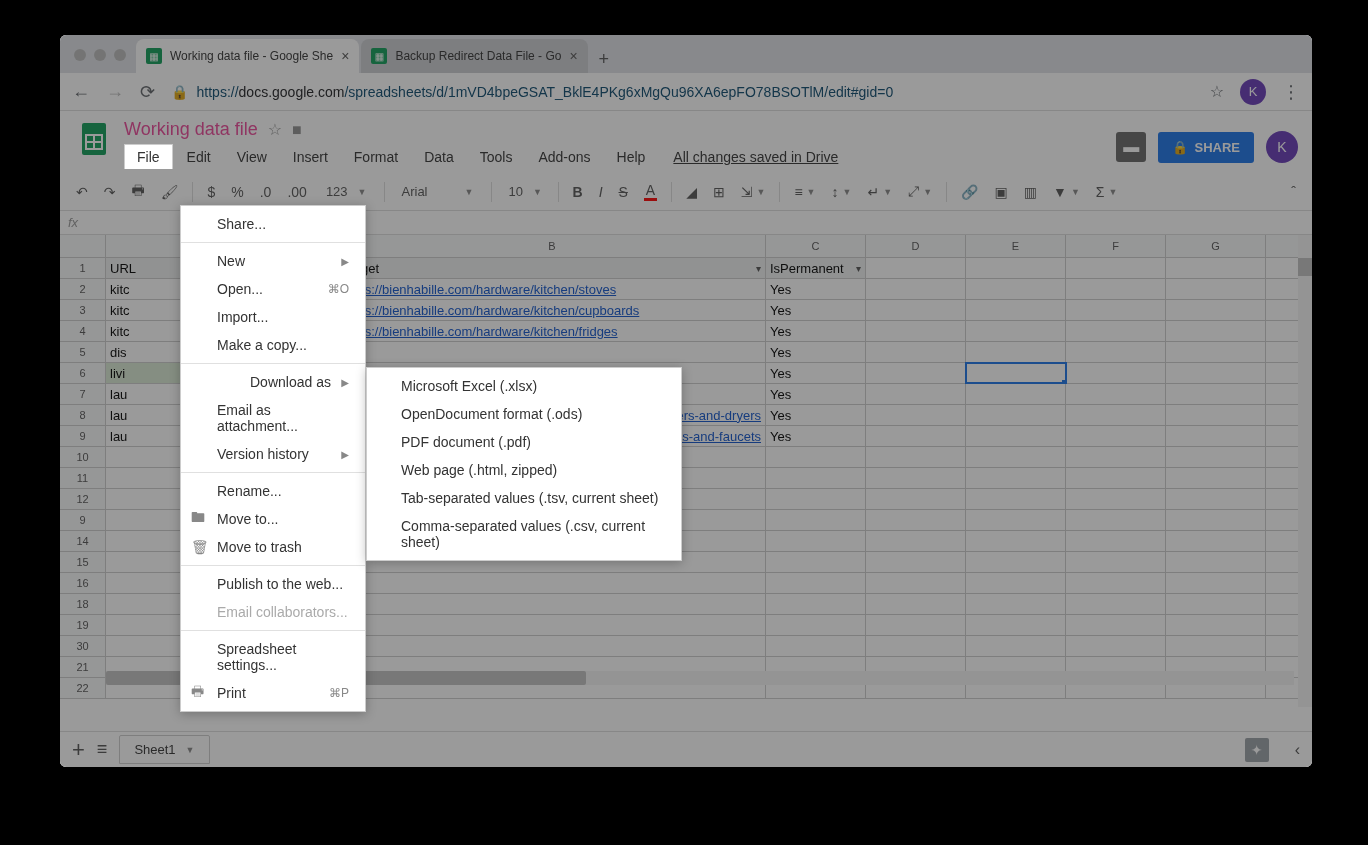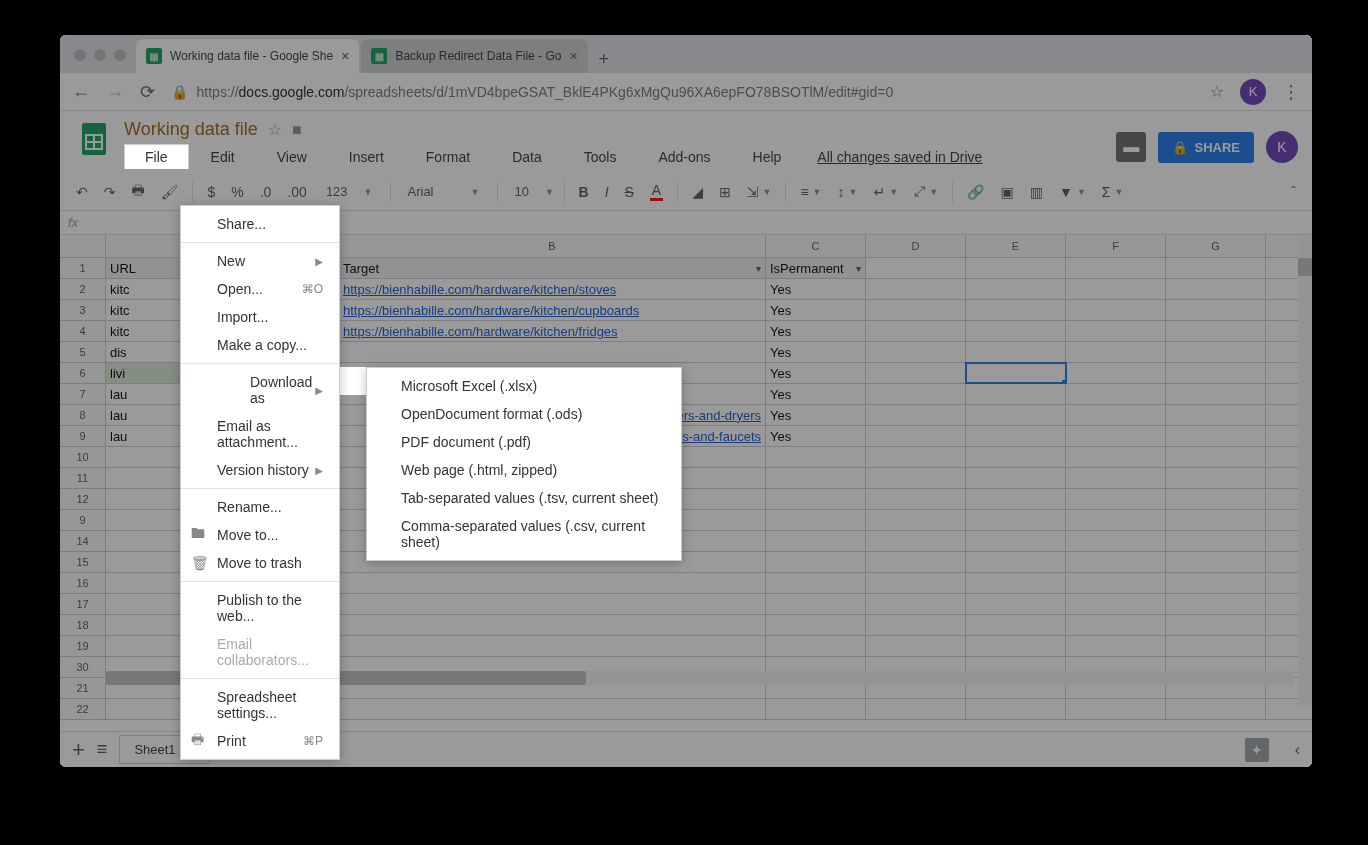--- a/index.html
+++ b/index.html
@@ -12,43 +12,43 @@
 .tab.inactive { background: #caccd0; }
 .tab-icon { width: 16px; height: 16px; background: #0f9d58; margin-right: 8px; display: flex; align-items: center; justify-content: center; color: #fff; font-size: 10px; border-radius: 2px; }
 .tab-title { flex: 1; overflow: hidden; text-overflow: ellipsis; white-space: nowrap; }
 .tab-close { margin-left: 8px; color: #555; font-size: 14px; cursor: pointer; }
 .newtab { width: 28px; height: 28px; display: flex; align-items: center; justify-content: center; color: #555; font-size: 18px; cursor: pointer; }
 .addrbar { height: 38px; background: #fff; display: flex; align-items: center; padding: 0 12px; border-bottom: 1px solid #ddd; gap: 16px; }
 .navbtn { color: #5f6368; font-size: 18px; cursor: pointer; }
 .navbtn.disabled { color: #bbb; }
 .addr { flex: 1; display: flex; align-items: center; font-size: 14px; color: #202124; }
 .lock { color: #1a7e35; margin-right: 8px; }
-.addr .gray { color: #737373; }
+.addr .gray { color: #0c4a6e; }
 .star { color: #5f6368; font-size: 16px; }
 .avatar-chrome { width: 26px; height: 26px; border-radius: 50%; background: #673ab7; color: #fff; display: flex; align-items: center; justify-content: center; font-size: 13px; }
 .kebab { color: #5f6368; font-size: 18px; }
 .sheets-header { padding: 8px 14px 0 14px; display: flex; align-items: flex-start; }
 .sheets-logo { width: 40px; height: 40px; margin-right: 10px; display: flex; align-items: center; justify-content: center; }
 .sheets-logo svg { width: 36px; height: 36px; }
 .sheets-title-area { flex: 1; }
 .sheets-title-row { display: flex; align-items: center; gap: 10px; }
-.sheets-title { font-size: 18px; color: #a16207; }
+.sheets-title { font-size: 18px; color: #ec4899; }
 .star-icon, .folder-icon { color: #919191; font-size: 16px; }
 .menubar { display: flex; gap: 2px; margin-top: 4px; font-size: 14px; color: #333; align-items: center; }
-.menuitem { padding: 4px 20px; cursor: pointer; }
+.menuitem { padding: 4px 12px; cursor: pointer; }
 .menuitem.active { background: #fff; border: 1px solid #ccc; border-bottom: none; position: relative; z-index: 101; }
 .saved { margin-left: 14px; color: #333; text-decoration: underline; font-size: 14px; }
 .header-right { display: flex; align-items: center; gap: 12px; margin-top: 12px; }
 .comment-btn { width: 30px; height: 30px; background: #666; border-radius: 3px; display: flex; align-items: center; justify-content: center; color: #fff; }
 .share-btn { background: #1a73e8; color: #fff; padding: 8px 14px; border-radius: 3px; font-size: 13px; font-weight: bold; display: flex; align-items: center; gap: 6px; cursor: pointer; }
 .avatar-sheets { width: 32px; height: 32px; border-radius: 50%; background: #673ab7; color: #fff; display: flex; align-items: center; justify-content: center; font-size: 14px; }
 .toolbar { height: 38px; border-bottom: 1px solid #ddd; display: flex; align-items: center; padding: 0 10px; gap: 4px; color: #555; font-size: 14px; margin-top: 4px; }
 .tool { padding: 4px 6px; cursor: pointer; display: flex; align-items: center; }
 .tool-sep { width: 1px; height: 20px; background: #ddd; margin: 0 4px; }
-.tool-dd { display: flex; align-items: center; padding: 4px 8px; border: 1px solid transparent; gap: 12px; font-size: 13px; }
+.tool-dd { display: flex; align-items: center; padding: 4px 8px; border: 1px solid transparent; gap: 6px; font-size: 13px; }
 .fxbar { height: 24px; display: flex; align-items: center; padding: 0 8px; border-bottom: 1px solid #ddd; font-size: 13px; color: #999; font-style: italic; }
 .fxbar .fx { width: 36px; font-style: italic; }
 .grid { position: relative; overflow: hidden; height: 486px; }
 .colheaders { display: flex; height: 23px; background: #f8f9fa; border-bottom: 1px solid #ccc; font-size: 11px; color: #555; }
 .corner { width: 46px; border-right: 1px solid #ccc; background: #f8f9fa; }
 .colh { border-right: 1px solid #ccc; display: flex; align-items: center; justify-content: center; background: #f8f9fa; }
 .col-a { width: 233px; }
 .col-b { width: 427px; }
 .col-c, .col-d, .col-e, .col-f, .col-g, .col-h { width: 100px; }
 .rows { }
@@ -65,21 +65,21 @@
 .addsheet { color: #555; font-size: 22px; cursor: pointer; }
 .allsheets { color: #555; font-size: 18px; cursor: pointer; }
 .sheet-tab { padding: 6px 14px; border: 1px solid #ccc; border-radius: 2px 2px 0 0; font-size: 13px; color: #333; display: flex; align-items: center; gap: 6px; background:#fff; }
 .explore { margin-left: auto; width: 24px; height: 24px; background: #9aa0a6; border-radius: 2px; display: flex; align-items: center; justify-content: center; color: #fff; font-size: 14px; }
 .chevleft { color: #555; margin-left: 14px; }
 .hscroll { position: absolute; bottom: 36px; left: 46px; right: 18px; height: 14px; background: #f4f4f4; }
 .hscroll-thumb { position: absolute; left: 0; width: 480px; height: 14px; background: #c1c1c1; border-radius: 2px; }
 .vscroll { position: absolute; top: 0; right: 0; width: 14px; bottom: 14px; background: #f4f4f4; }
 .vscroll-thumb { position: absolute; top: 23px; width: 14px; height: 18px; background: #c1c1c1; }
 .dropdown { position: absolute; background: #fff; border: 1px solid #ccc; box-shadow: 0 2px 10px rgba(0,0,0,0.25); font-size: 14px; color: #333; z-index: 100; }
-.dropdown-file { top: 170px; left: 120px; width: 160px; padding: 4px 0; }
+.dropdown-file { top: 170px; left: 120px; width: 186px; padding: 4px 0; }
 .dropdown-item { padding: 6px 16px 6px 36px; cursor: pointer; display: flex; align-items: center; justify-content: space-between; position: relative; }
 .dropdown-item.highlighted { background: #fff; margin-left: 33px; }
 .dropdown-item .chev { color: #888; font-size: 10px; }
 .dropdown-item .shortcut { color: #888; font-size: 12px; }
 .dropdown-item .item-icon { position: absolute; left: 10px; color: #888; font-size: 14px; }
 .dropdown-sep { height: 1px; background: #e0e0e0; margin: 4px 0; }
 .disabled-item { color: #aaa; }
 .dropdown-sub { top: 332px; left: 306px; width: 316px; padding: 4px 0; }
 .sub-item { padding: 6px 12px 6px 34px; cursor: pointer; }
 .sub-item.highlighted-sub { background: #fff; }
@@ -415,30 +415,20 @@
           <div class="rowh">16</div>
           <div class="cell col-a"></div>
           <div class="cell col-b"></div>
           <div class="cell col-c"></div>
           <div class="cell col-d"></div>
           <div class="cell col-e"></div>
           <div class="cell col-f"></div>
           <div class="cell col-g"></div>
         </div>
         <div class="row">
-          <div class="rowh">17</div>
-          <div class="cell col-a"></div>
-          <div class="cell col-b"></div>
-          <div class="cell col-c"></div>
-          <div class="cell col-d"></div>
-          <div class="cell col-e"></div>
-          <div class="cell col-f"></div>
-          <div class="cell col-g"></div>
-        </div>
-        <div class="row">
           <div class="rowh">18</div>
           <div class="cell col-a"></div>
           <div class="cell col-b"></div>
           <div class="cell col-c"></div>
           <div class="cell col-d"></div>
           <div class="cell col-e"></div>
           <div class="cell col-f"></div>
           <div class="cell col-g"></div>
         </div>
         <div class="row">

